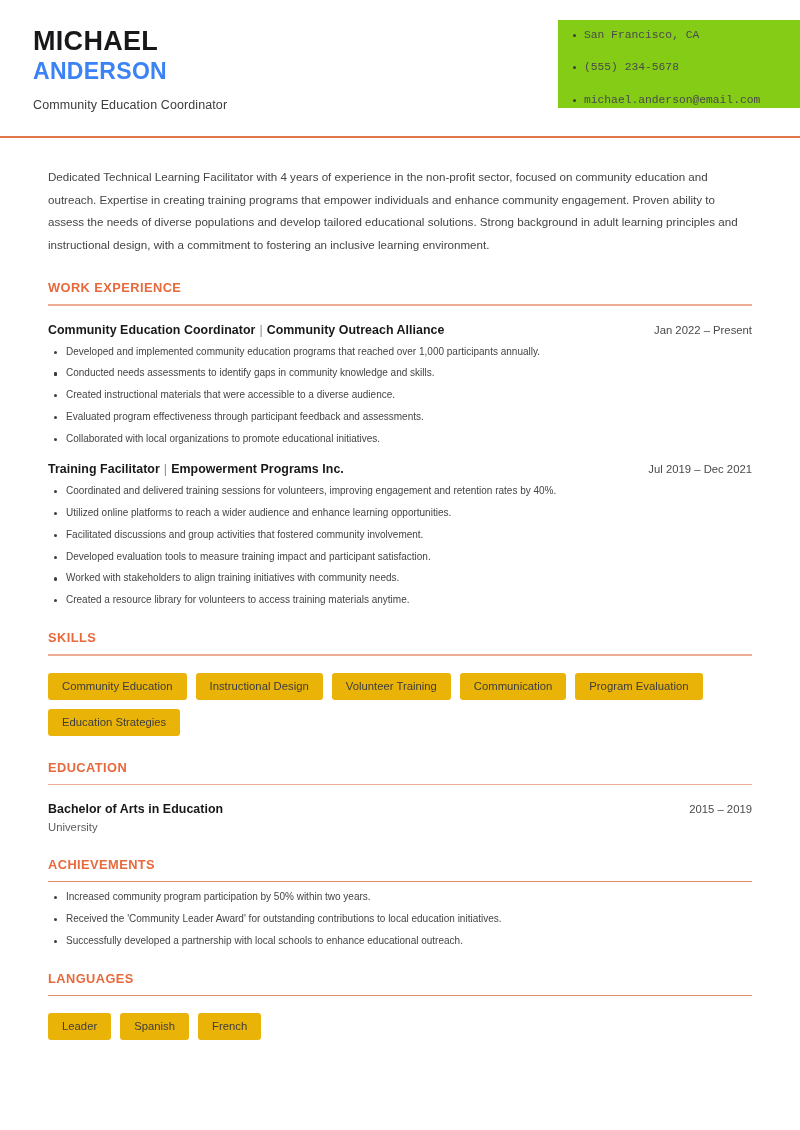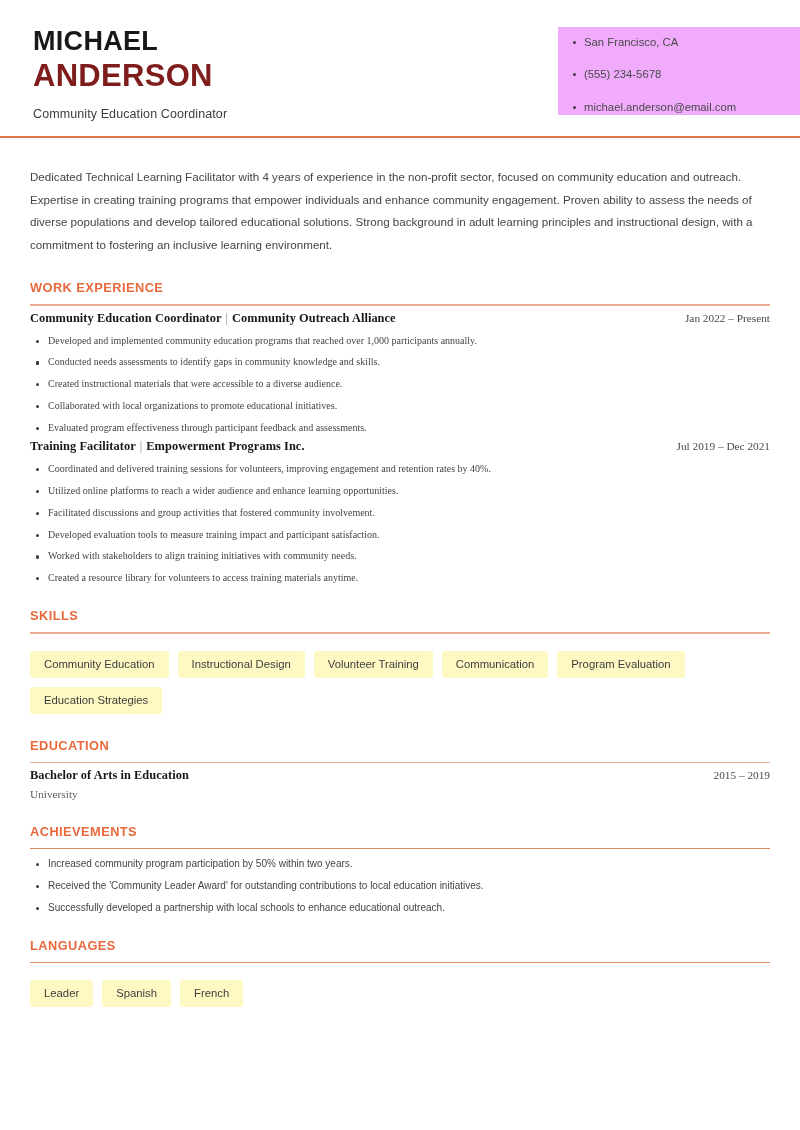--- a/index.html
+++ b/index.html
@@ -37,42 +37,43 @@
   }
   .name-line1 {
     font-size: 27px;
     font-weight: bold;
     letter-spacing: 0.3px;
     color: #18181a;
     line-height: 1.18;
     margin: 0;
   }
   .name-line2 {
-    font-size: 31px;
+    font-size: 23px;
     font-weight: bold;
     letter-spacing: 0.3px;
-    color: #7f1d1d;
+    color: #3b82f6;
     line-height: 1.18;
     margin: 0;
   }
   .job-title {
     font-size: 12.5px;
     font-weight: normal;
     color: #3d3d3d;
     margin-top: 13px;
     letter-spacing: 0.1px;
   }
   .contact-box {
     position: absolute;
     left: 558px;
-    top: 27px;
+    top: 20px;
     width: 242px;
     height: 88px;
-    background: #f0abfc;
+    background: #84cc16;
     padding: 10px 0 10px 0;
+    font-family: Liberation Mono, monospace;
   }
   .contact-list {
     list-style: none;
     margin: 0;
     padding: 0 12px 0 26px;
   }
   .contact-list li {
     position: relative;
     font-size: 11.3px;
     color: #4a4a4a;
@@ -95,21 +96,21 @@
     position: absolute;
     left: 0;
     top: 136px;
     width: 800px;
     height: 1.6px;
     background: #e2764d;
   }
 
   
   .content {
-    padding: 0 30px;
+    padding: 0 48px;
   }
   .summary {
     margin: 0;
     padding-top: 29px;
     font-size: 11.6px;
     line-height: 1.95;
     color: #444444;
     text-align: left;
     max-width: 740px;
   }
@@ -125,21 +126,21 @@
   }
   .section-rule {
     height: 1.3px;
     background: #eeab95;
     width: 100%;
     margin-bottom: 0;
   }
   .section-rule.strong { background: #e08b62; }
 
   
-  .entry { margin-top: 5px; font-family: Liberation Serif, serif; }
+  .entry { margin-top: 17px; }
   .entry-head {
     display: flex;
     align-items: baseline;
     justify-content: space-between;
   }
   .entry-heading {
     font-size: 12.4px;
     font-weight: bold;
     color: #18181a;
     letter-spacing: 0.05px;
@@ -186,21 +187,21 @@
   }
 
   
   .tags {
     display: flex;
     flex-wrap: wrap;
     gap: 9px 9px;
     margin-top: 17px;
   }
   .tag {
-    background: #fef9c3;
+    background: #eab308;
     color: #3d3d3d;
     font-size: 11.3px;
     padding: 7px 14px;
     border-radius: 3px;
     line-height: 1.15;
     white-space: nowrap;
     text-align: right;
   }
 
   .achv-list { margin-top: 19px; }
@@ -250,22 +251,22 @@
           <div class="entry-heading">
             <span>Community Education Coordinator</span><span class="sep">|</span><span>Community Outreach Alliance</span>
           </div>
           <div class="entry-date">Jan 2022 – Present</div>
         </div>
         <ul class="bullets">
           <li><span class="bdot"></span><span>Developed and implemented community education programs that reached over 1,000 participants annually.</span></li>
           <li><span class="bdot"></span></li>
           <li><span class="bdot"></span><span>Conducted needs assessments to identify gaps in community knowledge and skills.</span></li>
           <li><span class="bdot"></span><span>Created instructional materials that were accessible to a diverse audience.</span></li>
+          <li><span class="bdot"></span><span>Evaluated program effectiveness through participant feedback and assessments.</span></li>
           <li><span class="bdot"></span><span>Collaborated with local organizations to promote educational initiatives.</span></li>
-          <li><span class="bdot"></span><span>Evaluated program effectiveness through participant feedback and assessments.</span></li>
         </ul>
       </div>
 
       <div class="entry">
         <div class="entry-head">
           <div class="entry-heading">
             <span>Training Facilitator</span><span class="sep">|</span><span>Empowerment Programs Inc.</span>
           </div>
           <div class="entry-date">Jul 2019 – Dec 2021</div>
         </div>

